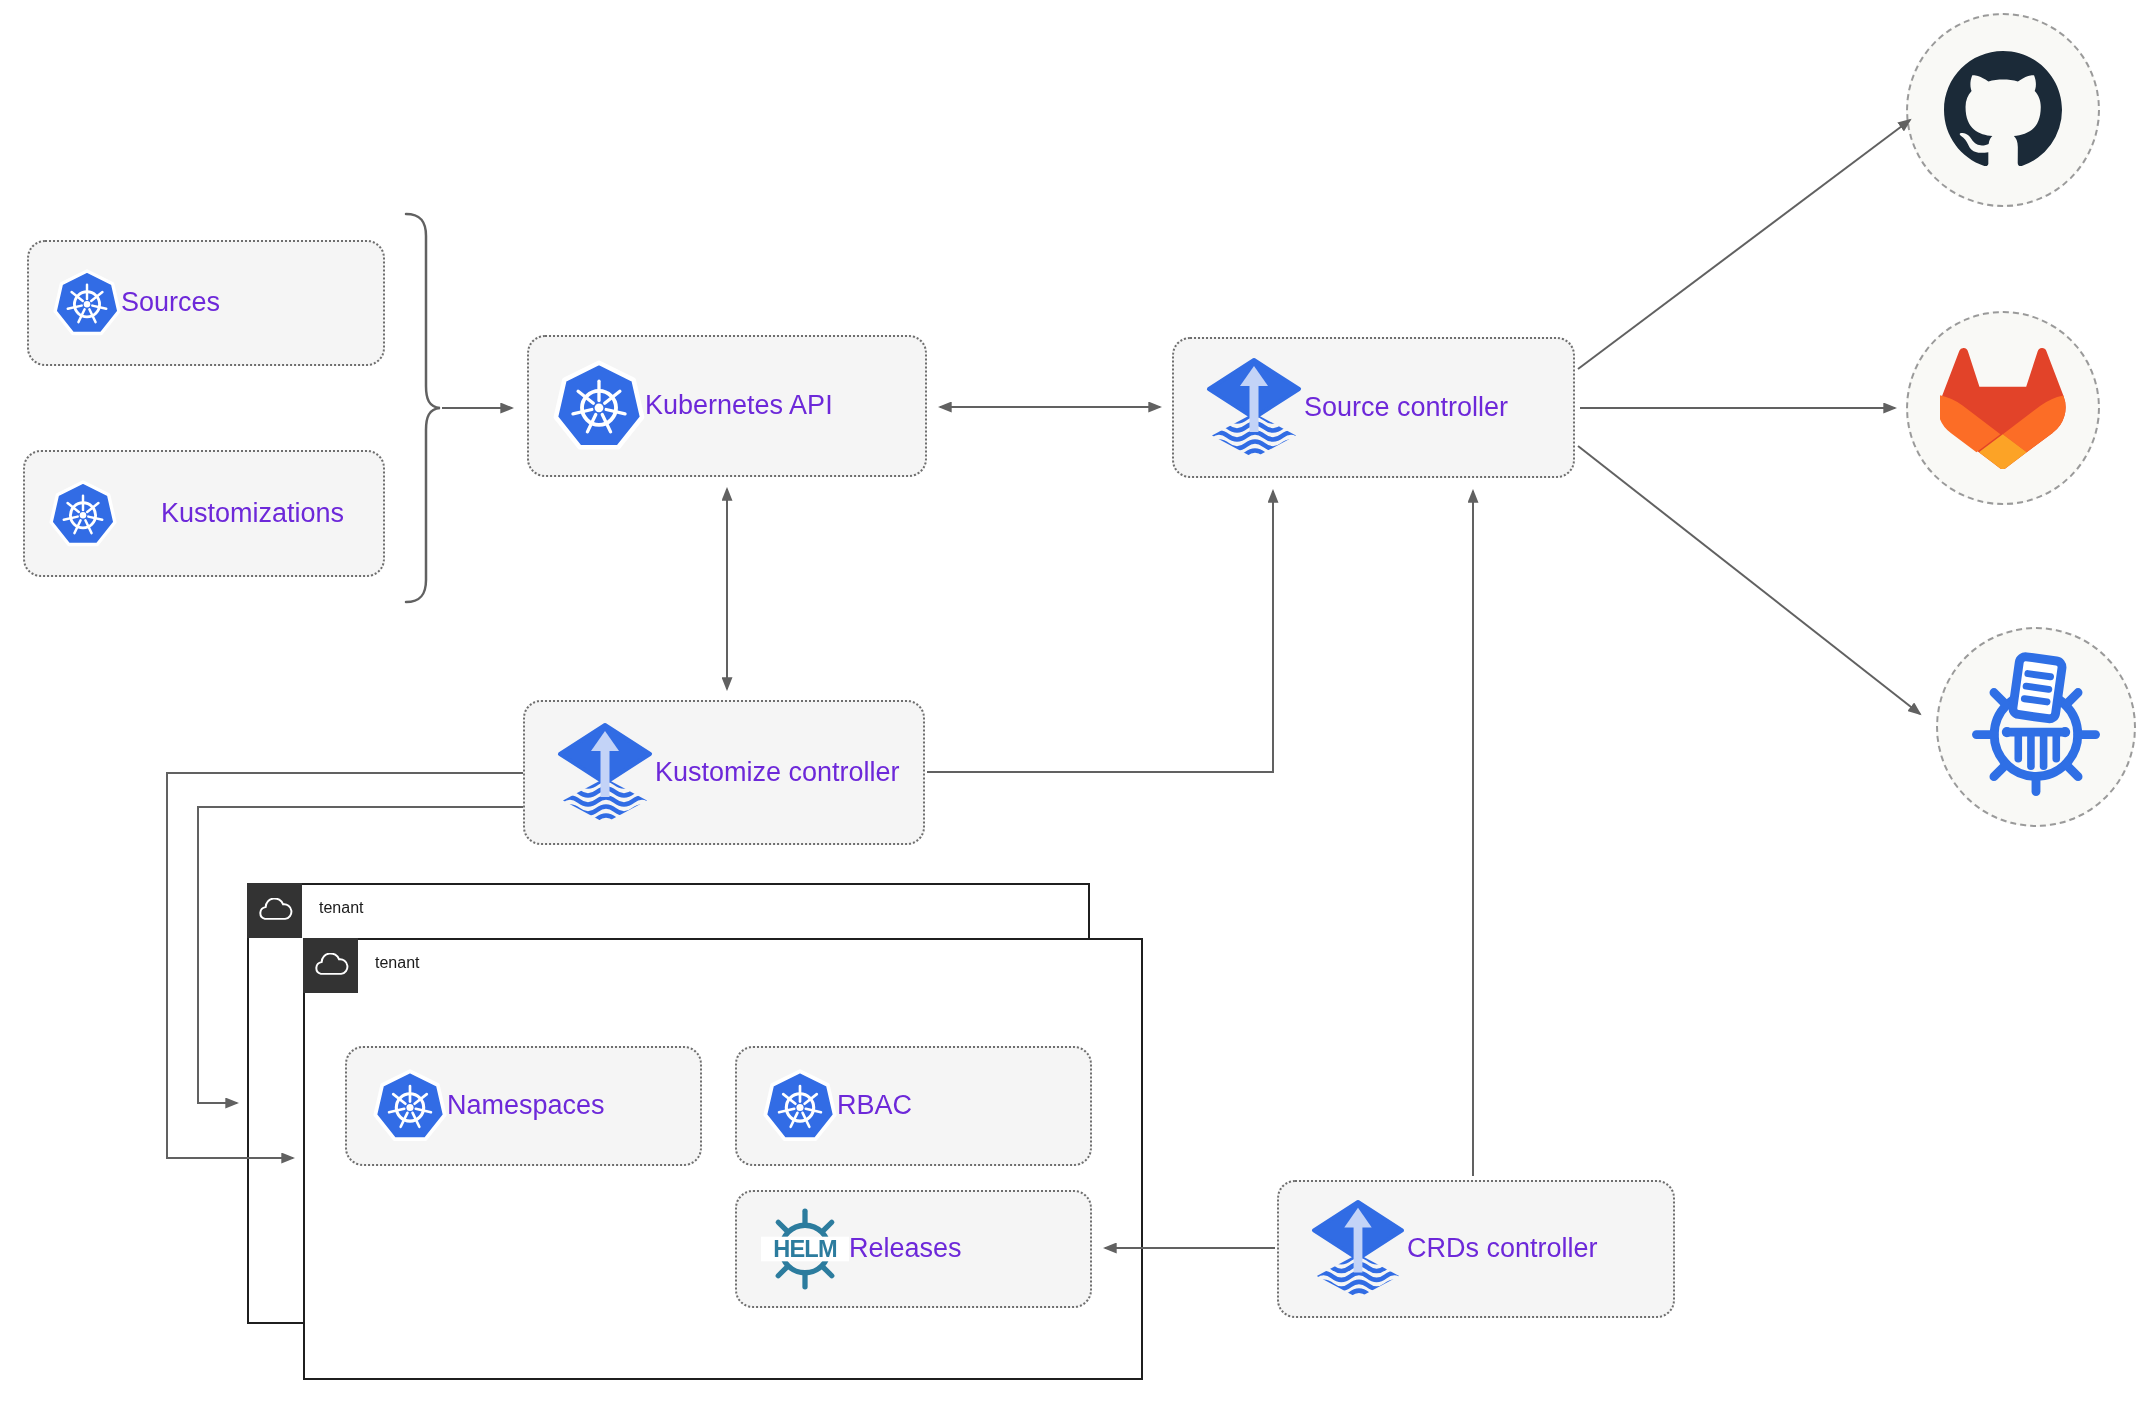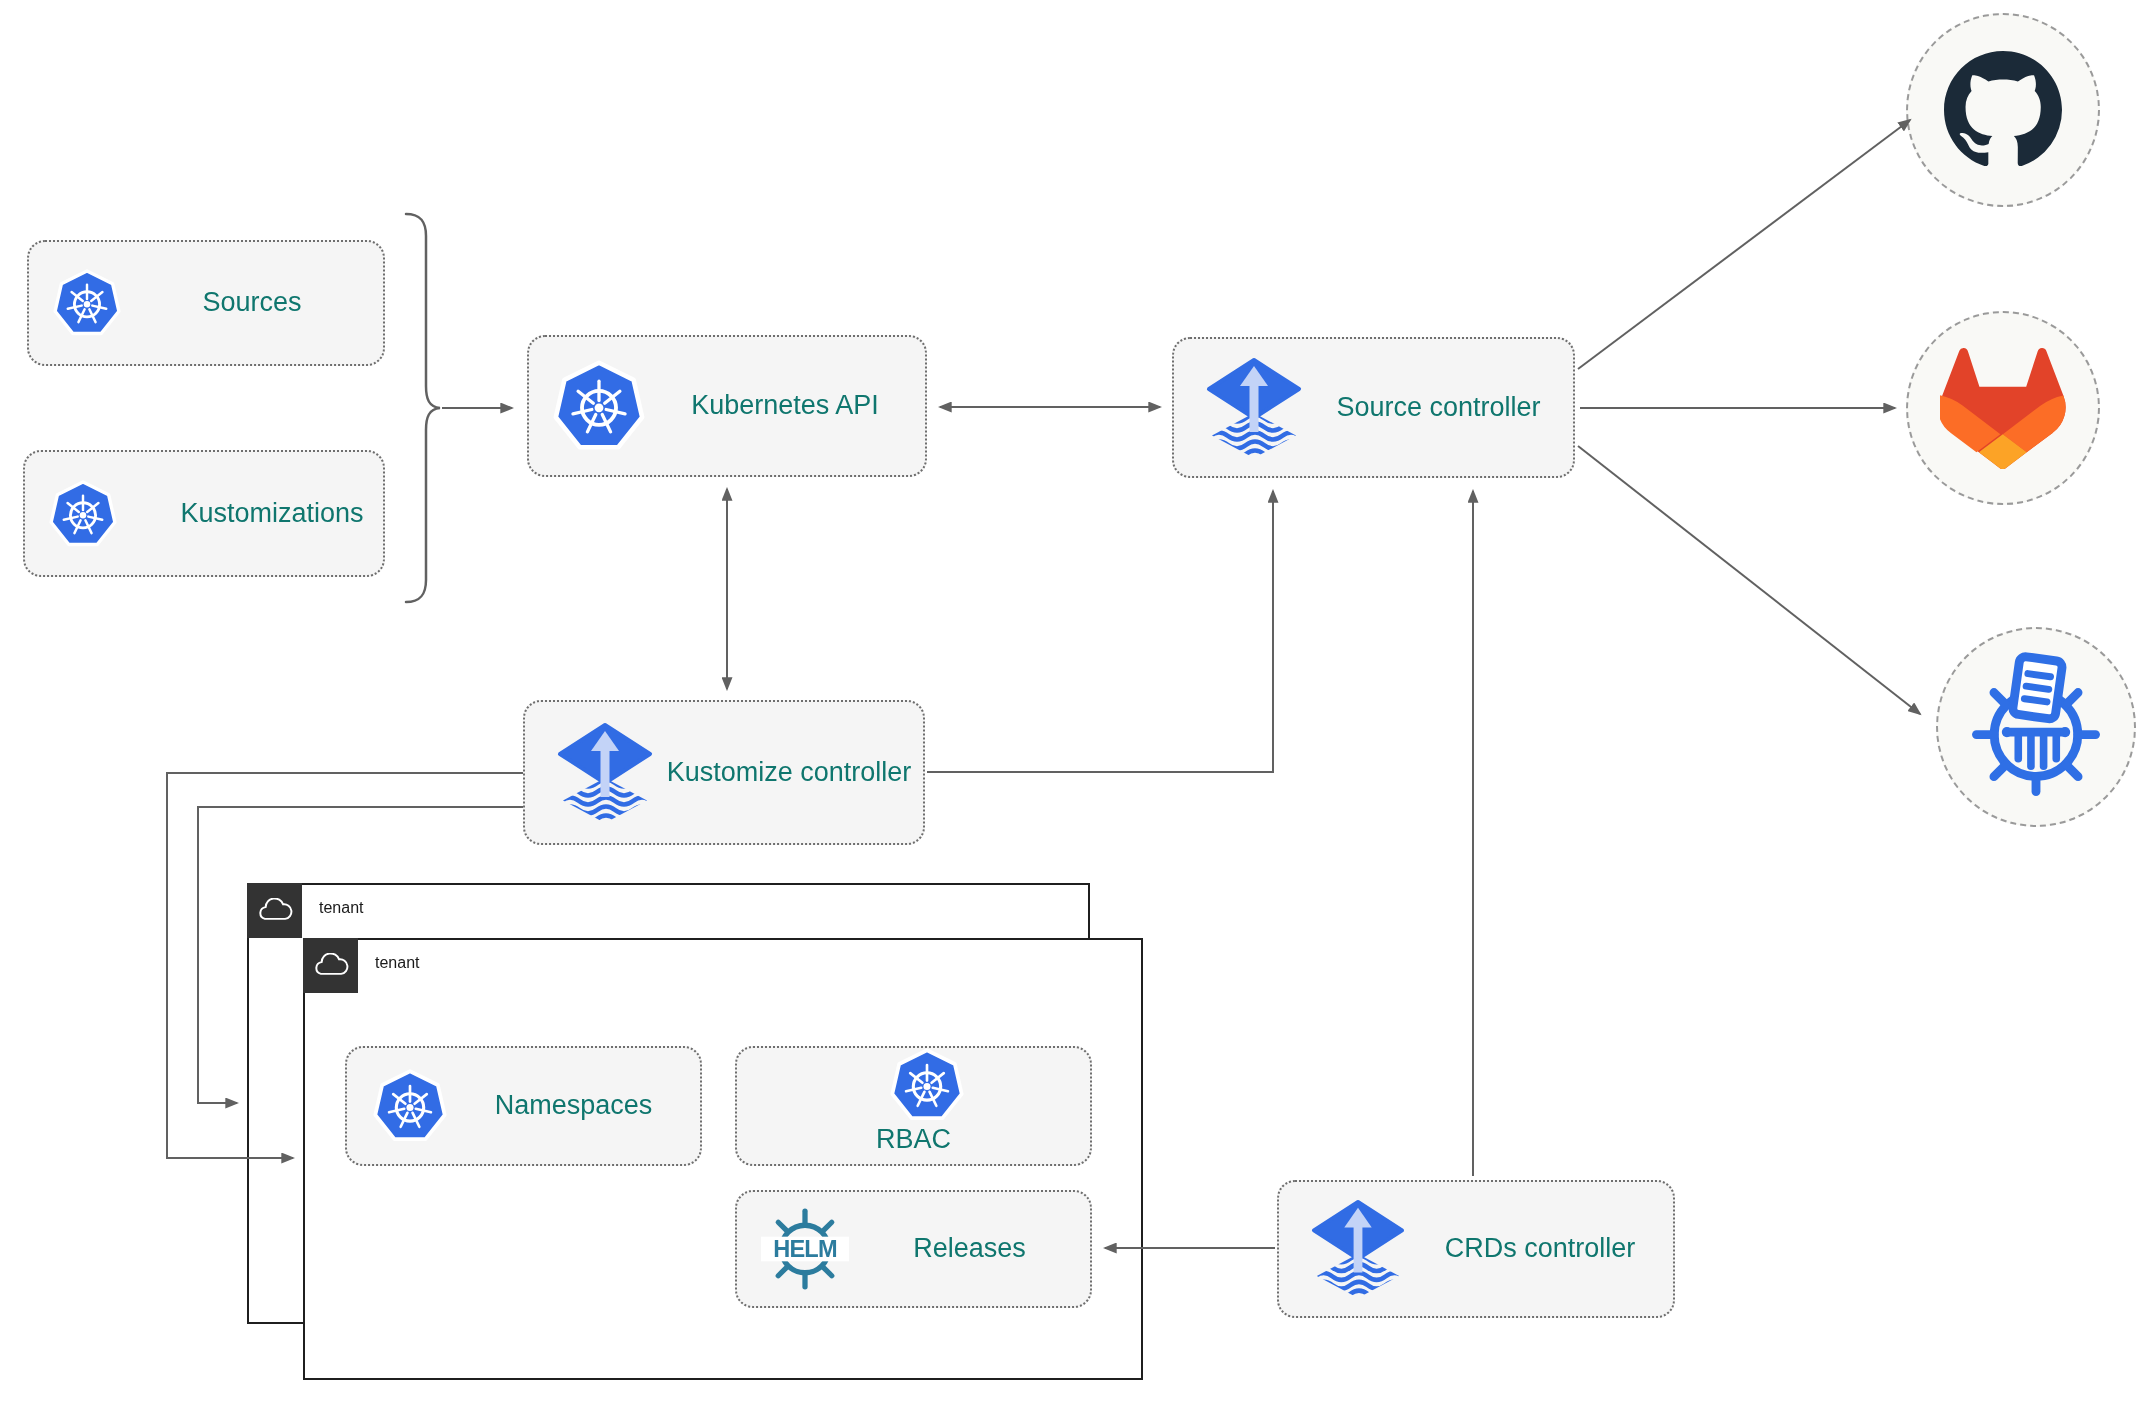--- a/index.html
+++ b/index.html
@@ -2,21 +2,21 @@
 <html style="--k8s-blue: #326CE5; --flux-blue: #316CE4; --flux-light: #C3D3F7; --helm-teal: #2C7C9E; --github-dark: #1B2A38; --gitlab-red: #E24329; --gitlab-orange: #FC6D26; --gitlab-yellow: #FCA326; --kustomize-blue: #2F6FE5; --arrow-gray: #616161; --node-fill: #F5F5F5; --tenant-badge: #333333;"><head>
 <meta charset="utf-8">
 <style>
   html,body{margin:0;padding:0;background:#ffffff;font-family:"Liberation Sans",sans-serif;}
   #canvas{position:relative;width:2144px;height:1407px;background:#fff;overflow:hidden;}
 
   
   .node{position:absolute;background:var(--node-fill,#f5f5f5);border:2px dotted #6e6e6e;
         border-radius:18px;display:flex;align-items:center;z-index:3;box-sizing:border-box;}
   .node-icon{flex:0 0 auto;display:flex;align-items:center;justify-content:center;}
-  .node-label{flex:1 1 auto;text-align:center;font-size:27px;color:#0f766e;line-height:1.3;}
+  .node-label{flex:1 1 auto;font-size:27px;color:#6d28d9;line-height:1.3;}
   .wrap2{max-width:185px;margin:0 auto;}
 
   
   .provider{position:absolute;border:2.5px dashed #9a9a9a;border-radius:50%;background:#f9f9f6;
             display:flex;align-items:center;justify-content:center;z-index:3;box-sizing:border-box;}
 
   
   .tenant-box{position:absolute;border:2px solid #1f1f1f;background:#ffffff;box-sizing:border-box;}
   .tenant-outer{z-index:1;}
   .tenant-inner{z-index:2;}
@@ -217,21 +217,21 @@
 
   <div class="node" style="left:345px;top:1046px;width:357px;height:120px;">
     <span class="node-icon" style="margin-left:26px;">
       <svg width="74" height="74">
           <use href="#i-k8s"></use>
         </svg>
     </span>
     <span class="node-label">Namespaces</span>
   </div>
 
-  <div class="node" style="left:735px;top:1046px;width:357px;height:120px;flex-direction:column;">
+  <div class="node" style="left:735px;top:1046px;width:357px;height:120px;">
     <span class="node-icon" style="margin-left:26px;">
       <svg width="74" height="74">
           <use href="#i-k8s"></use>
         </svg>
     </span>
     <span class="node-label">RBAC</span>
   </div>
 
 
   <div class="node" style="left:735px;top:1190px;width:357px;height:118px;">

